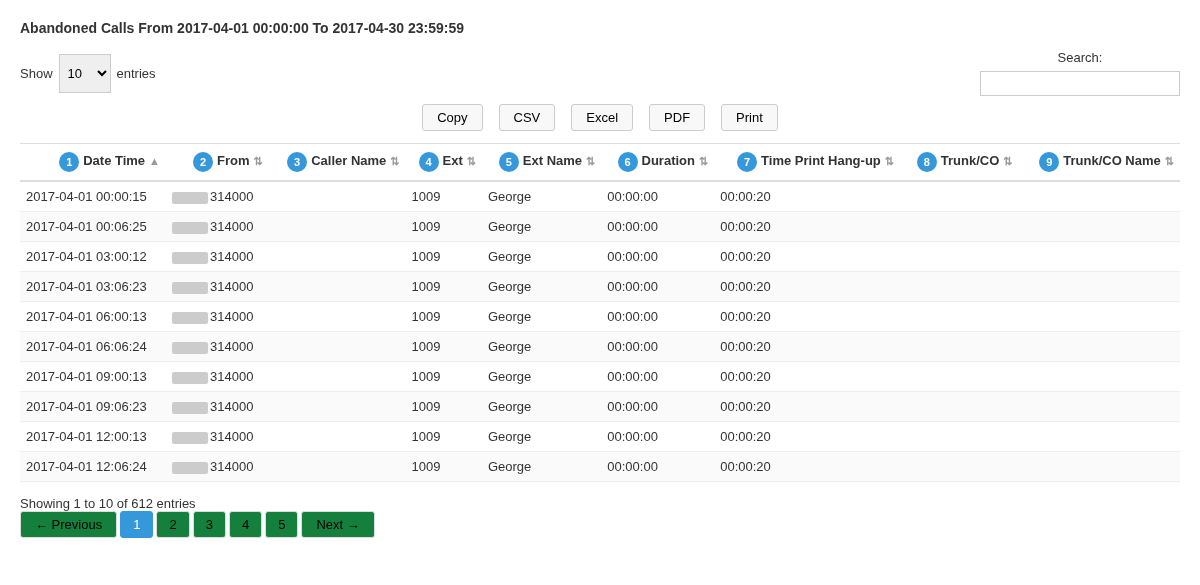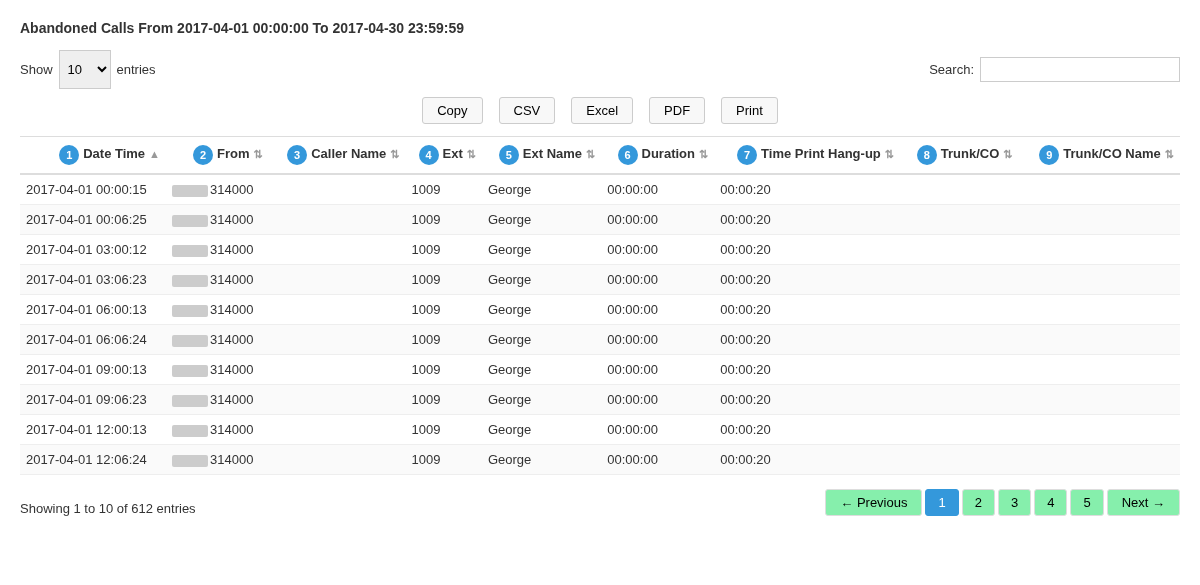--- a/index.html
+++ b/index.html
@@ -28,20 +28,21 @@
     .show-entries select {
       border: 1px solid #ccc;
       padding: 10px 4px;
       font-size: 13px;
     }
 
     .search-area {
       display: flex;
       align-items: center;
       gap: 6px;
+      flex-direction: column;
     }
 
     .search-area input {
       border: 1px solid #ccc;
       padding: 4px 8px;
       font-size: 13px;
       width: 200px;
     }
 
     .export-buttons {
@@ -113,36 +114,37 @@
       height: 12px;
       background: #ccc;
       border-radius: 2px;
       vertical-align: middle;
       margin-right: 2px;
     }
 
     .pagination-area {
       display: flex;
       justify-content: space-between;
-      align-items: flex-end;
+      align-items: flex-start;
       margin-top: 14px;
+      flex-direction: column;
     }
 
     .showing-info { font-size: 13px; }
 
     .pagination {
       display: flex;
       align-items: center;
       gap: 3px;
     }
 
     .page-btn {
       padding: 5px 12px;
       border: 1px solid #ddd;
-      background: #86efac;
+      background: #15803d;
       cursor: pointer;
       font-size: 13px;
       border-radius: 3px;
     }
 
     .page-btn.active {
       background: #3498db;
       color: white;
       border-color: #3498db;
     }

